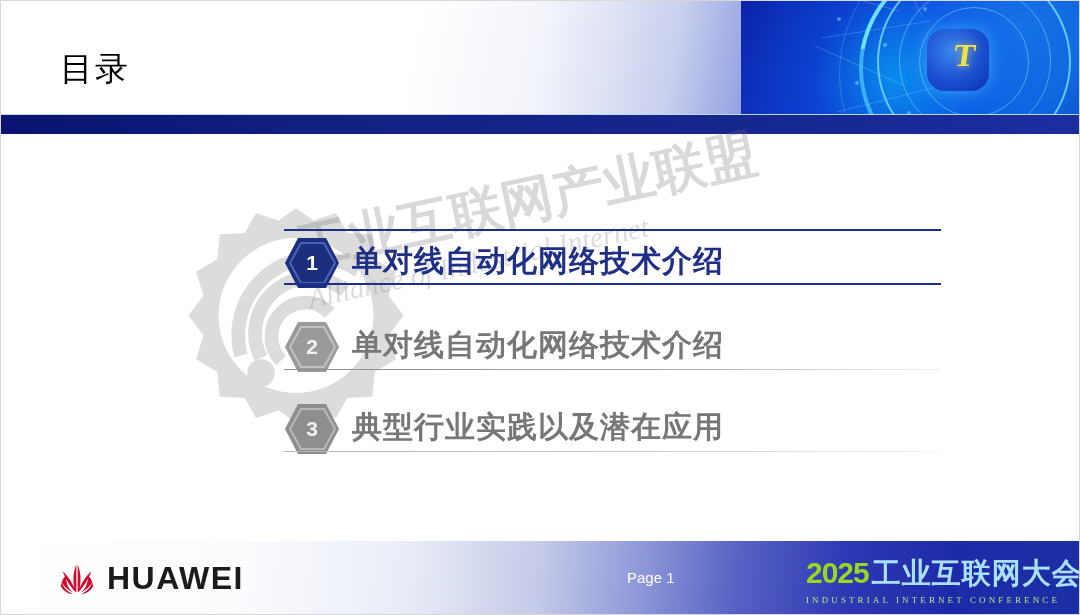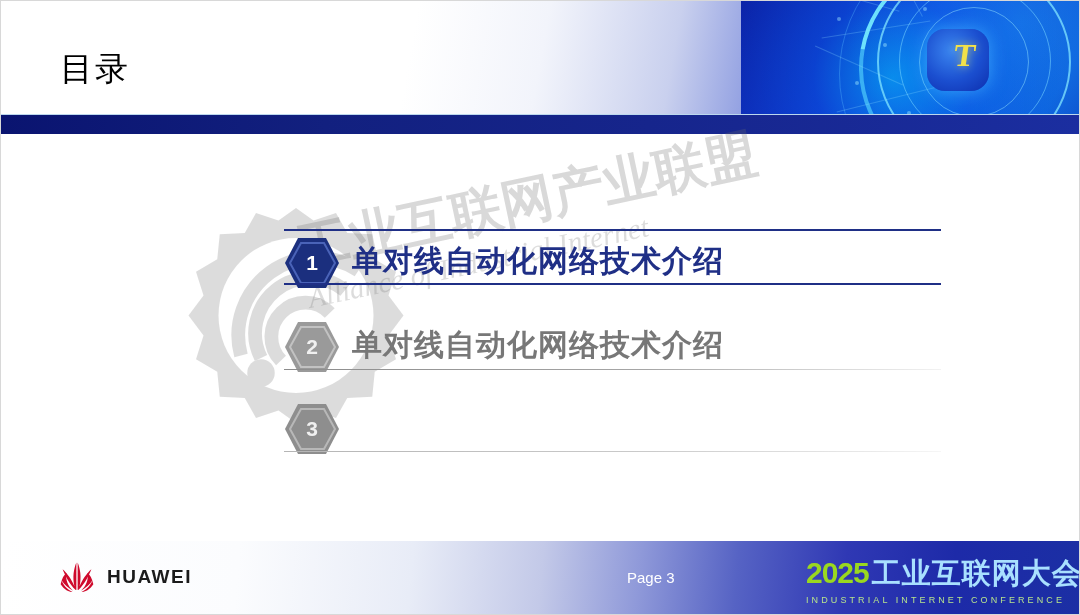--- a/index.html
+++ b/index.html
@@ -257,21 +257,21 @@
   .huawei-logo {
     position: absolute;
     left: 55px;
     top: 559px;
     display: flex;
     align-items: center;
     gap: 9px;
   }
   .huawei-mark { width: 42px; height: 34px; display: block; }
   .huawei-word {
-    font-size: 19px;
+    font-size: 32px;
     font-weight: bold;
     letter-spacing: 1.5px;
     color: #1b1b1b;
     font-family: "Liberation Sans", sans-serif;
   }
   .page-number {
     position: absolute;
     left: 626px;
     top: 568px;
     font-size: 15px;
@@ -304,21 +304,21 @@
     letter-spacing: 1px;
     margin-left: 3px;
     font-family: "DejaVu Sans", "Liberation Sans", sans-serif;
   }
   .conf-sub {
     margin-top: 1px;
     font-size: 9px;
     color: #b7e38c;
     letter-spacing: 3.1px;
     white-space: nowrap;
-    font-family: Liberation Sans, sans-serif;
+    font-family: Liberation Serif, serif;
   }
 </style>
 </head>
 <body>
 
 <div class="slide">
 
   <div class="header">
     <div class="header-tech">
       <div class="tech-glow"></div>
@@ -395,40 +395,41 @@
     </div>
 
     <div class="toc-item" style="margin-top:12px;">
       <div class="hexbadge">
         <svg width="56" height="52" viewBox="0 0 56 52">
           <polygon points="14,1 42,1 55,26 42,51 14,51 1,26" fill="#8e8e8e"></polygon>
           <polygon points="17,6 40,6 51,26 40,46 17,46 6,26" fill="none" stroke="#b8b8b8" stroke-width="2"></polygon>
         </svg>
       </div>
       <div class="hexnum dim">3</div>
+      <div class="toc-label muted">典型行业实践以及潜在应用</div>
       <div class="toc-rule rule-gray-light" style="top:56px;"></div>
     </div>
 
   </div>
 
   <div class="footer"></div>
 
   <div class="huawei-logo">
     <svg class="huawei-mark" viewBox="0 0 64 52">
       <g fill="#cf0a2c">
         <path d="M31 4 C 27 14, 25 26, 28 40 C 24 30, 17 20, 10 14 C 14 24, 20 36, 30 46 C 30 46, 31 46, 31 45 Z"></path>
         <path d="M33 4 C 37 14, 39 26, 36 40 C 40 30, 47 20, 54 14 C 50 24, 44 36, 34 46 C 34 46, 33 46, 33 45 Z"></path>
         <path d="M16 20 C 14 30, 18 40, 26 47 C 20 44, 12 38, 8 30 C 10 37, 16 45, 25 49 C 20 49, 12 45, 7 37 C 9 28, 12 23, 16 20 Z"></path>
         <path d="M48 20 C 50 30, 46 40, 38 47 C 44 44, 52 38, 56 30 C 54 37, 48 45, 39 49 C 44 49, 52 45, 57 37 C 55 28, 52 23, 48 20 Z"></path>
       </g>
     </svg>
     <div class="huawei-word">HUAWEI</div>
   </div>
 
-  <div class="page-number">Page 3</div>
+  <div class="page-number">Page 1</div>
 
   <div class="conf-logo">
     <div class="conf-main">
       <span class="conf-year">2025</span>
       <span class="conf-cn">工业互联网大会</span>
     </div>
     <div class="conf-sub">INDUSTRIAL INTERNET CONFERENCE</div>
   </div>
 
 </div>

